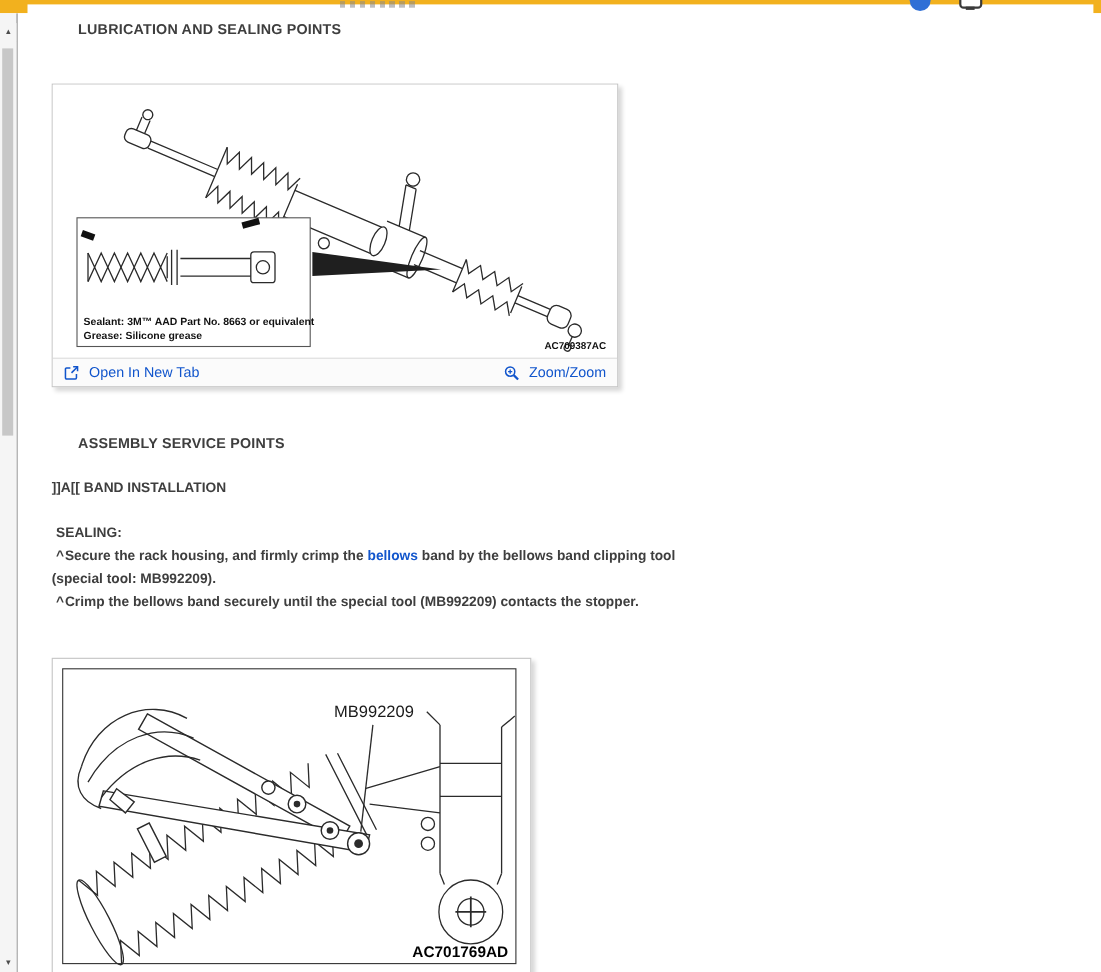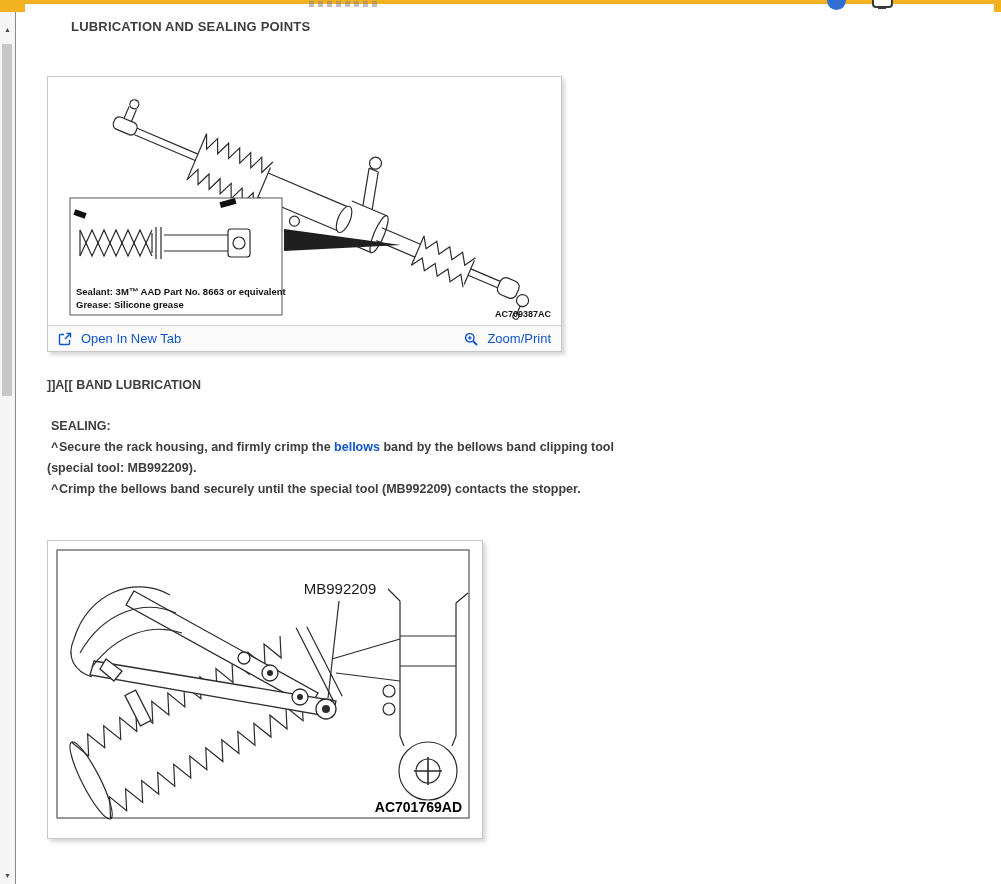--- a/index.html
+++ b/index.html
@@ -135,27 +135,28 @@
             <path d="M12.3 1.7 L7 7" stroke="#1155cc" stroke-width="1.4" fill="none"></path>
           </svg>
           <span>Open In New Tab</span>
         </a>
         <a class="fig-link">
           <svg width="14" height="14" viewBox="0 0 14 14">
             <circle cx="5.8" cy="5.8" r="4.2" stroke="#1155cc" stroke-width="1.4" fill="none"></circle>
             <path d="M9 9 L13 13" stroke="#1155cc" stroke-width="2" fill="none"></path>
             <path d="M5.8 3.9 V7.7 M3.9 5.8 H7.7" stroke="#1155cc" stroke-width="1.2" fill="none"></path>
           </svg>
-          <span>Zoom/Print</span>
+          <span>Zoom/Zoom</span>
         </a>
       </figcaption>
     </figure>
 
-
-    <h3 class="band">]]A[[ BAND LUBRICATION</h3>
+    <h2 class="section" id="sec2">ASSEMBLY SERVICE POINTS</h2>
+
+    <h3 class="band">]]A[[ BAND INSTALLATION</h3>
 
     <p class="caution">SEALING:</p>
 
     <p class="bullet"><span class="marker">^</span><span>Secure the rack housing, and firmly crimp the </span><a class="inline-link">bellows</a><span> band by the bellows band clipping tool (special tool: MB992209).</span></p>
 
     <p class="bullet"><span class="marker">^</span><span>Crimp the bellows band securely until the special tool (MB992209) contacts the stopper.</span></p>
 
     <figure class="fig fig2">
       <svg width="434" height="298" viewBox="0 0 434 298">
         <rect x="9" y="9" width="412" height="268" fill="#fff" stroke="#333" stroke-width="1"></rect>

